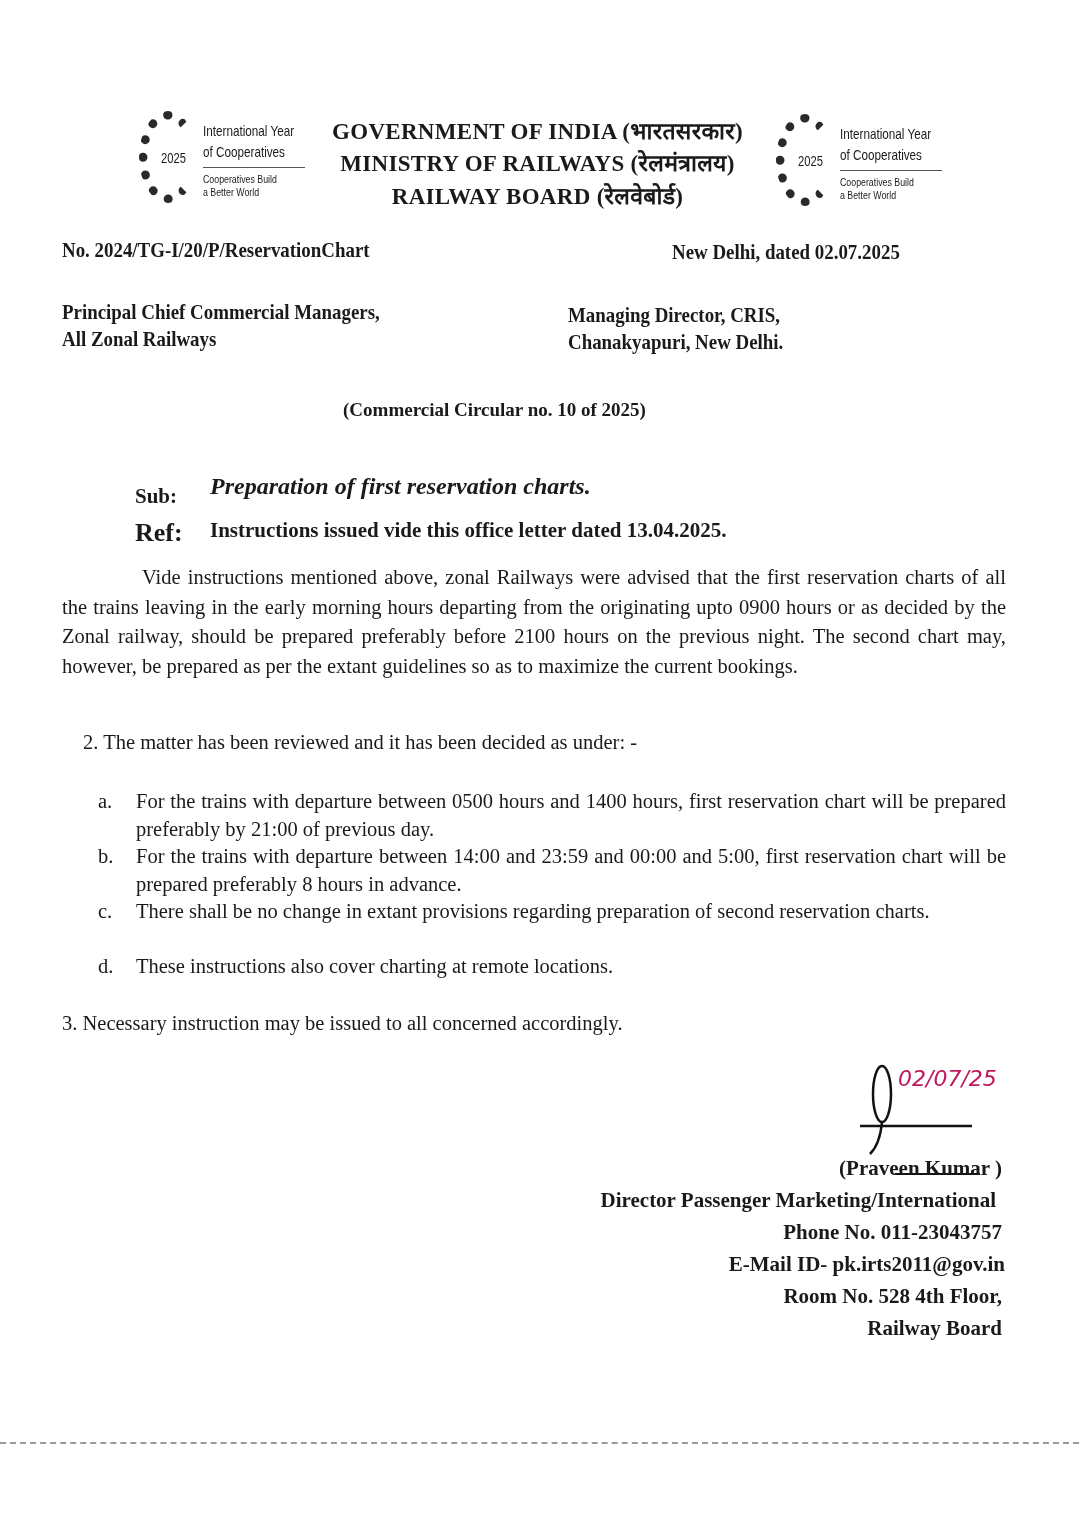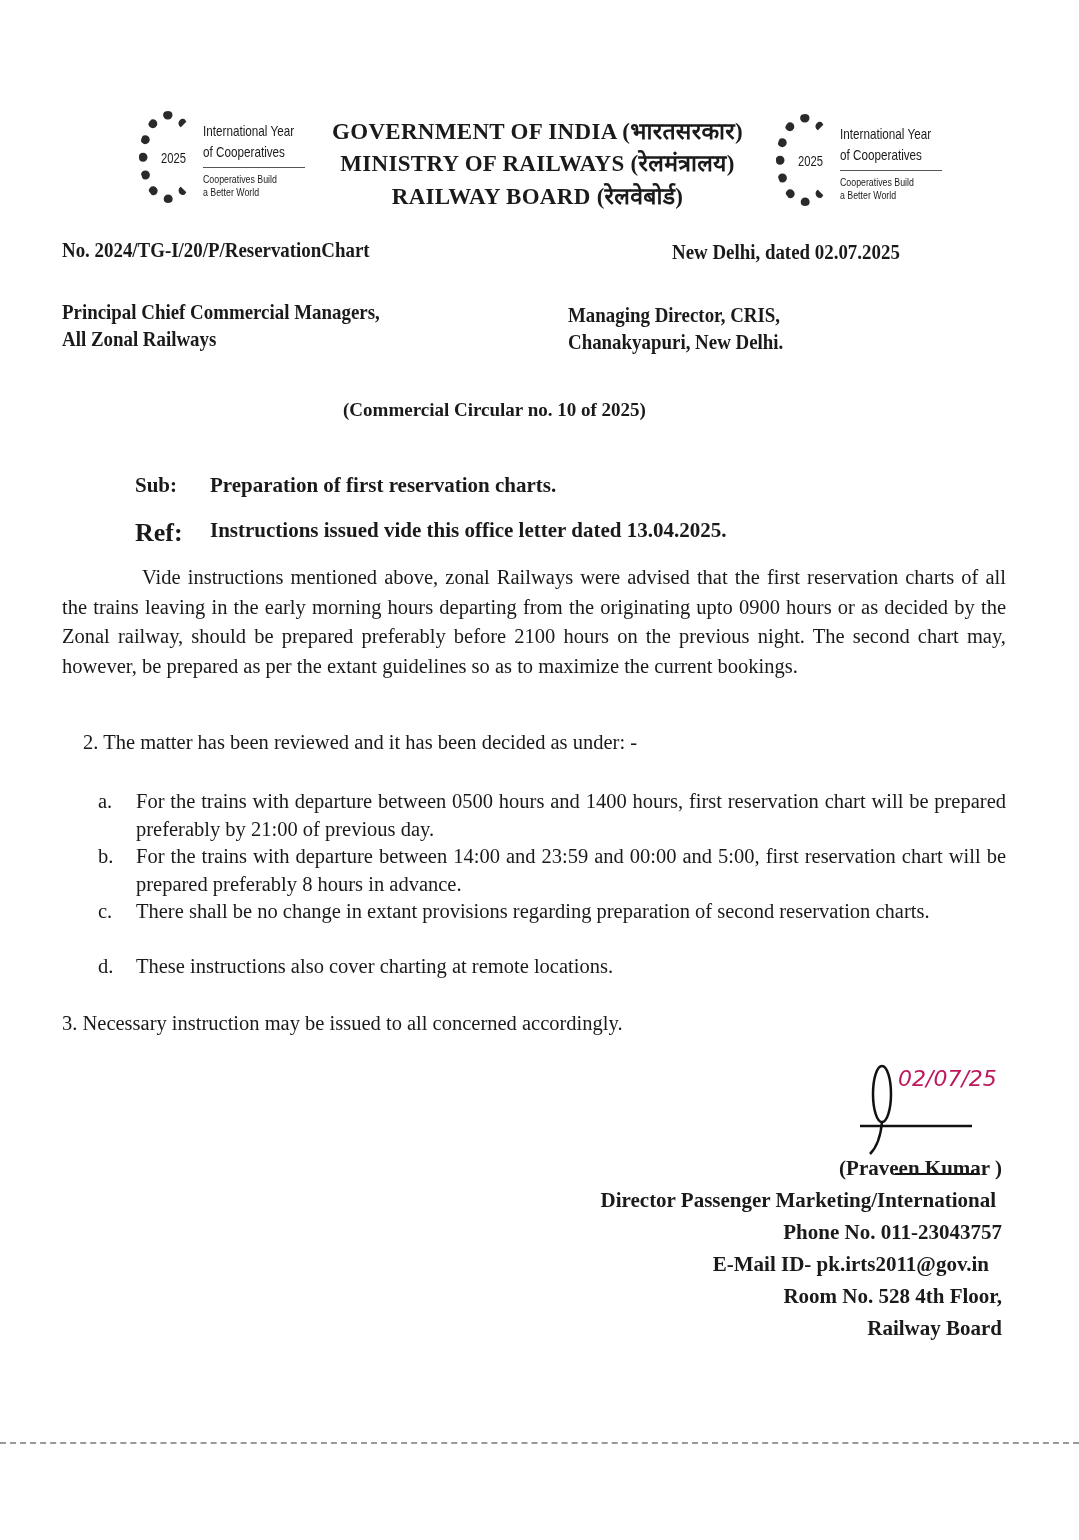--- a/index.html
+++ b/index.html
@@ -84,22 +84,22 @@
 <div class="abs bold cond" style="left:62px; top:238px; transform:scaleX(0.9);">No. 2024/TG-I/20/P/ReservationChart</div>
 <div class="abs bold cond" style="left:672px; top:240px; transform:scaleX(0.9);">New Delhi, dated  02.07.2025</div>
 
 <div class="abs bold cond" style="left:62px; top:300px; transform:scaleX(0.9);">Principal Chief Commercial Managers,</div>
 <div class="abs bold cond" style="left:62px; top:327px; transform:scaleX(0.9);">All Zonal Railways</div>
 <div class="abs bold cond" style="left:568px; top:303px; transform:scaleX(0.9);">Managing Director, CRIS,</div>
 <div class="abs bold cond" style="left:568px; top:330px; transform:scaleX(0.9);">Chanakyapuri, New Delhi.</div>
 
 <div class="abs bold" style="left:343px; top:399px; font-size:19px;">(Commercial Circular no. 10 of 2025)</div>
 
-<div class="abs bold" style="left:135px; top:473px; font-size:21px;text-align:center;">Sub:</div>
-<div class="abs bold" style="left:210px; top:473px; font-size:21px;">Preparation of first reservation charts.</div>
+<div class="abs bold" style="left:135px; top:484px; font-size:21px;text-align:center;">Sub:</div>
+<div class="abs bold" style="left:210px; top:473px; font-size:24px;font-style:italic;">Preparation of first reservation charts.</div>
 <div class="abs bold" style="left:135px; top:518px; font-size:26px;">Ref:</div>
 <div class="abs bold" style="left:210px; top:518px; font-size:21px;">Instructions issued vide this office letter dated 13.04.2025.</div>
 
 <div class="para" style="top:563px;"><span class="indent"></span><span>Vide instructions mentioned above, zonal Railways were advised that the first reservation charts of all the trains leaving in the early morning hours departing from the originating upto 0900 hours or as decided by the Zonal railway, should be prepared preferably before 2100 hours on the previous night. The second chart may, however, be prepared as per the extant guidelines so as to maximize the current bookings.</span></div>
 
 <div class="para" style="top:728px;margin-left:21px;">2. The matter has been reviewed and it has been decided as under: -</div>
 
 <div class="list-item" style="top:788px;">
   <span class="mk">a.</span>
   <span class="tx">For the trains with departure between 0500 hours and 1400 hours, first reservation chart will be prepared preferably by 21:00 of previous day.</span>
@@ -123,17 +123,17 @@
   <ellipse cx="42" cy="30" rx="9" ry="28" fill="none" stroke="#111" stroke-width="2.5"></ellipse>
   <path d="M20 62 L132 62" stroke="#111" stroke-width="2.5" fill="none"></path>
   <path d="M42 58 Q 40 80 30 90" stroke="#111" stroke-width="2.5" fill="none"></path>
   <path d="M55 110 L140 110" stroke="#111" stroke-width="2" fill="none"></path>
 </svg>
 <div class="abs" style="left:898px; top:1066px; font-family:'DejaVu Sans', sans-serif; font-style:italic; font-size:22px; color:#be185d;">02/07/25</div>
 
 <div class="sig-line" style="top:1156px; right:77px;">(Praveen Kumar )</div>
 <div class="sig-line" style="top:1188px; right:83px;">Director Passenger Marketing/International</div>
 <div class="sig-line" style="top:1220px; right:77px;">Phone No. 011-23043757</div>
-<div class="sig-line" style="top:1252px; right:90px;margin-left:28px;">E-Mail ID- pk.irts2011@gov.in</div>
+<div class="sig-line" style="top:1252px; right:74px;margin-left:28px;">E-Mail ID- pk.irts2011@gov.in</div>
 <div class="sig-line" style="top:1284px; right:77px;">Room No. 528 4th Floor,</div>
 <div class="sig-line" style="top:1316px; right:77px;">Railway Board</div>
 
 <div class="dash-rule"></div>
 
 </body></html>

